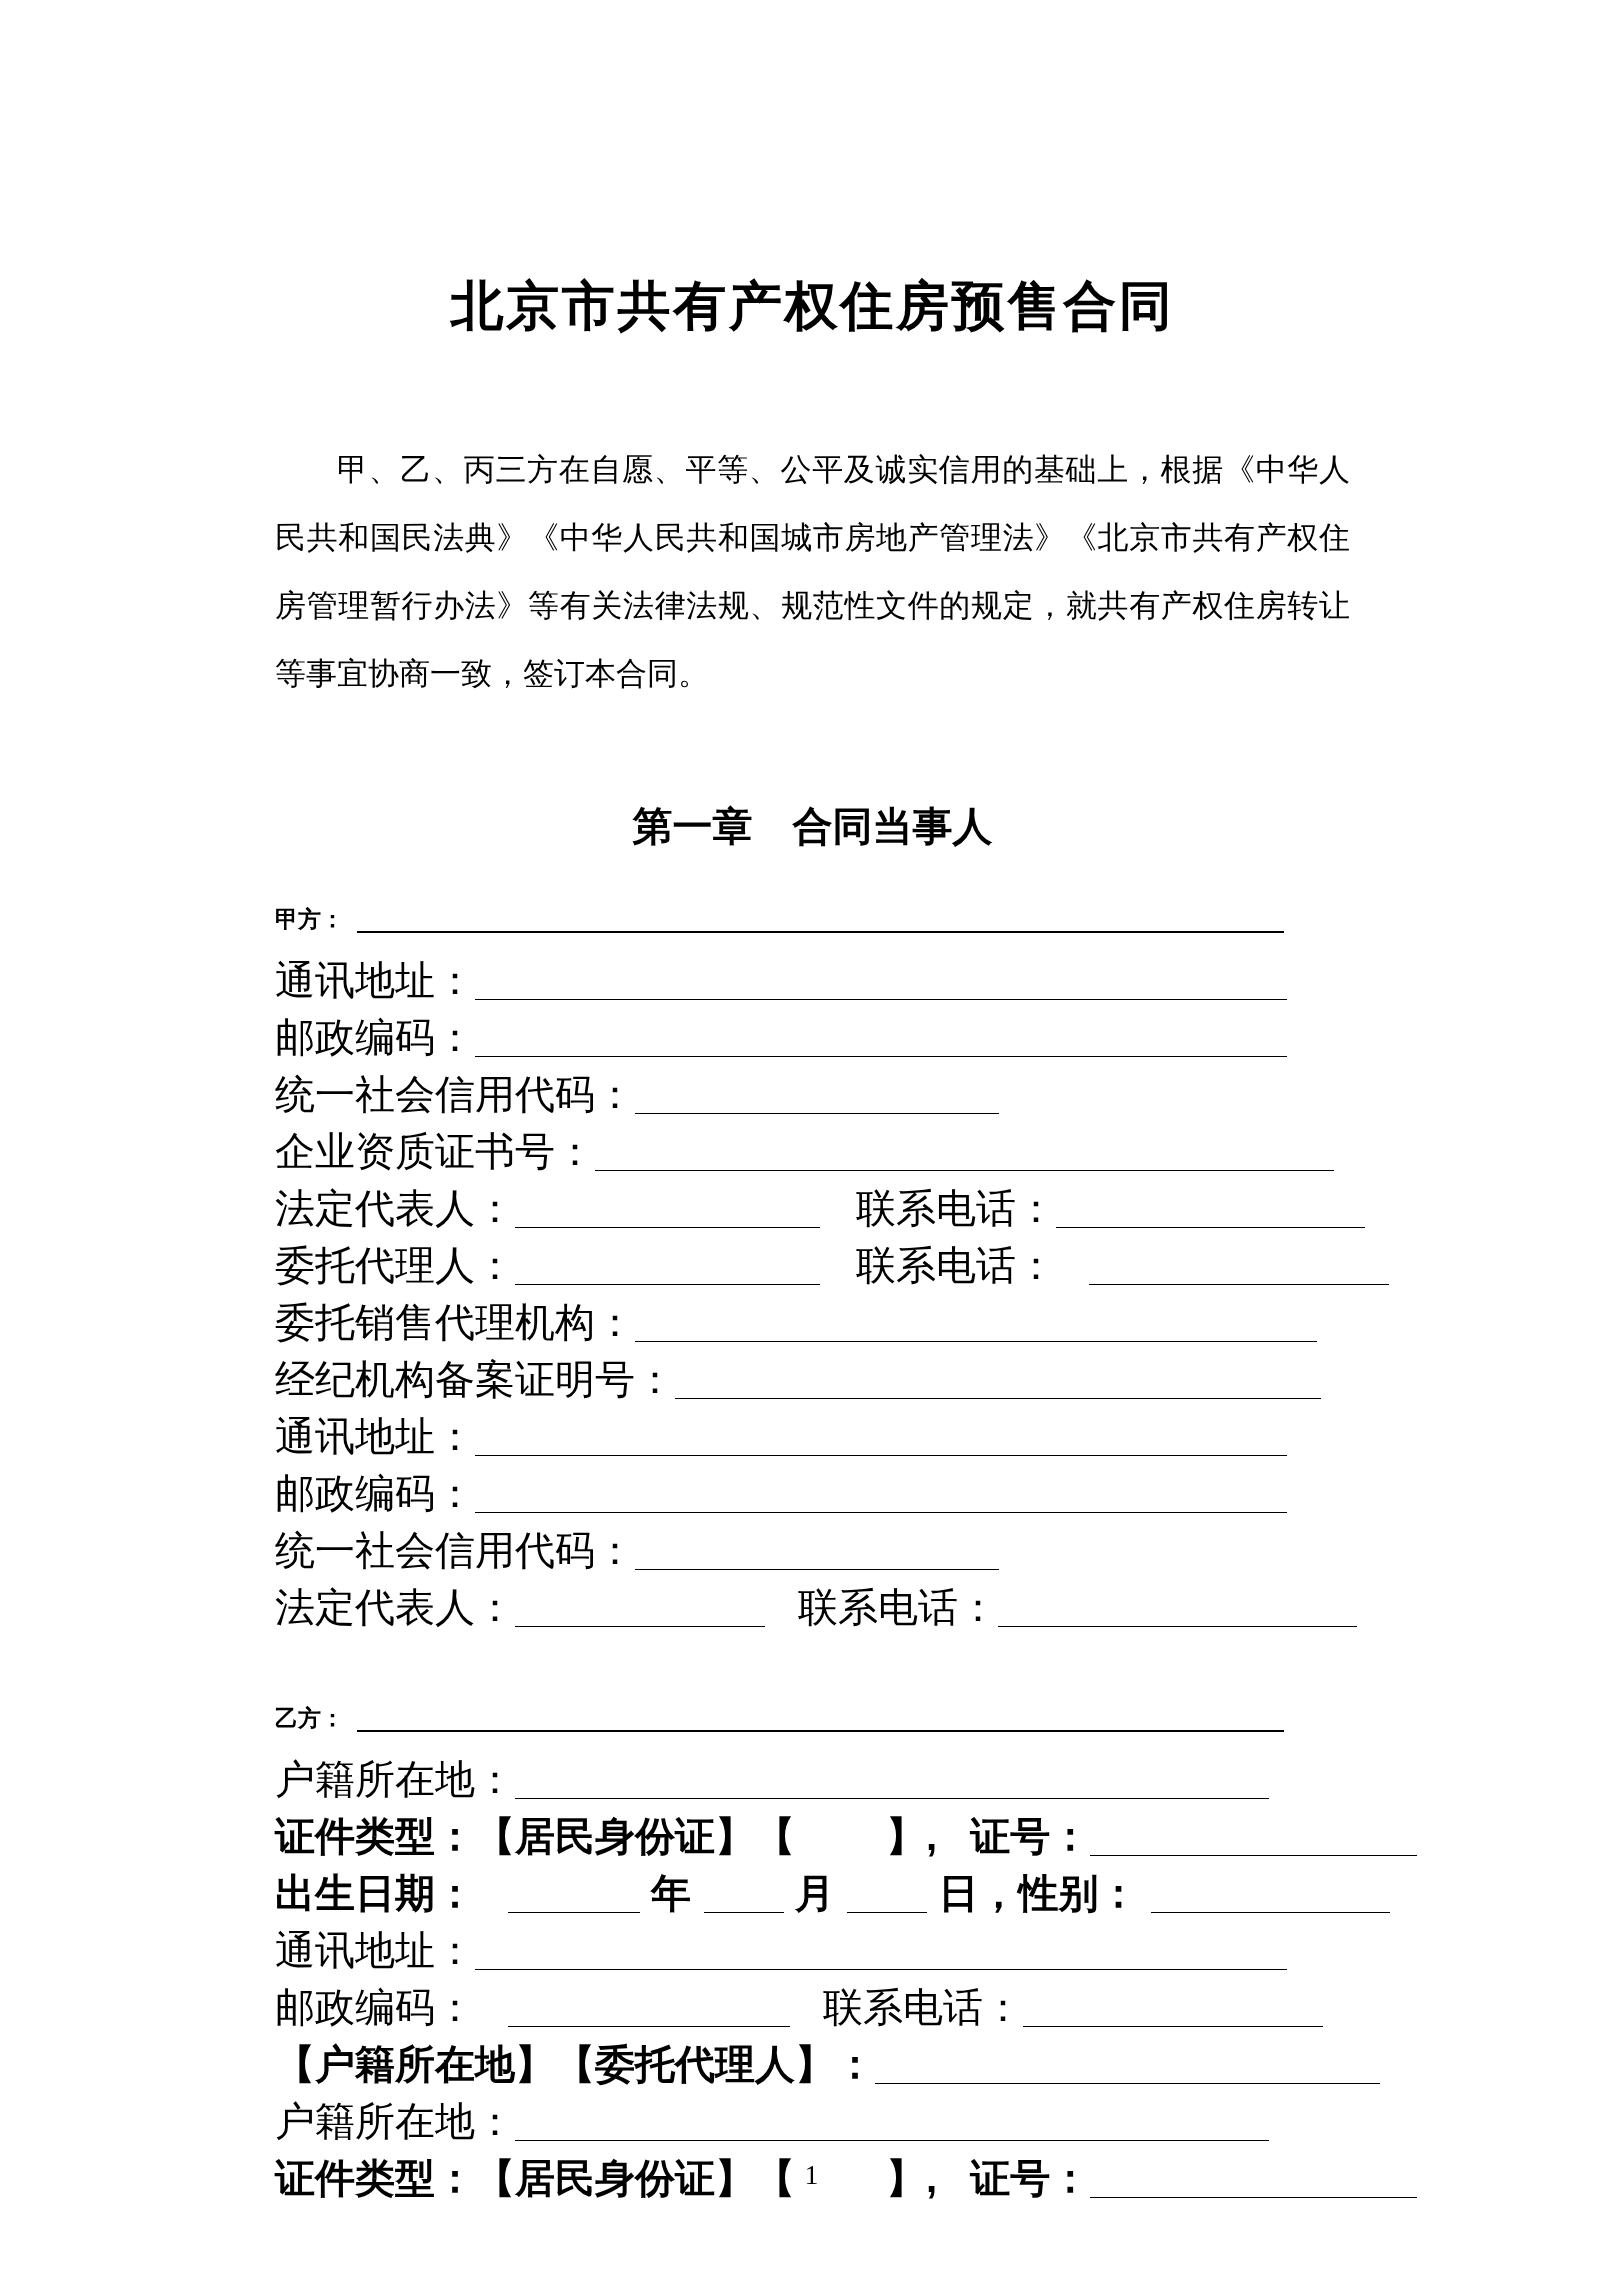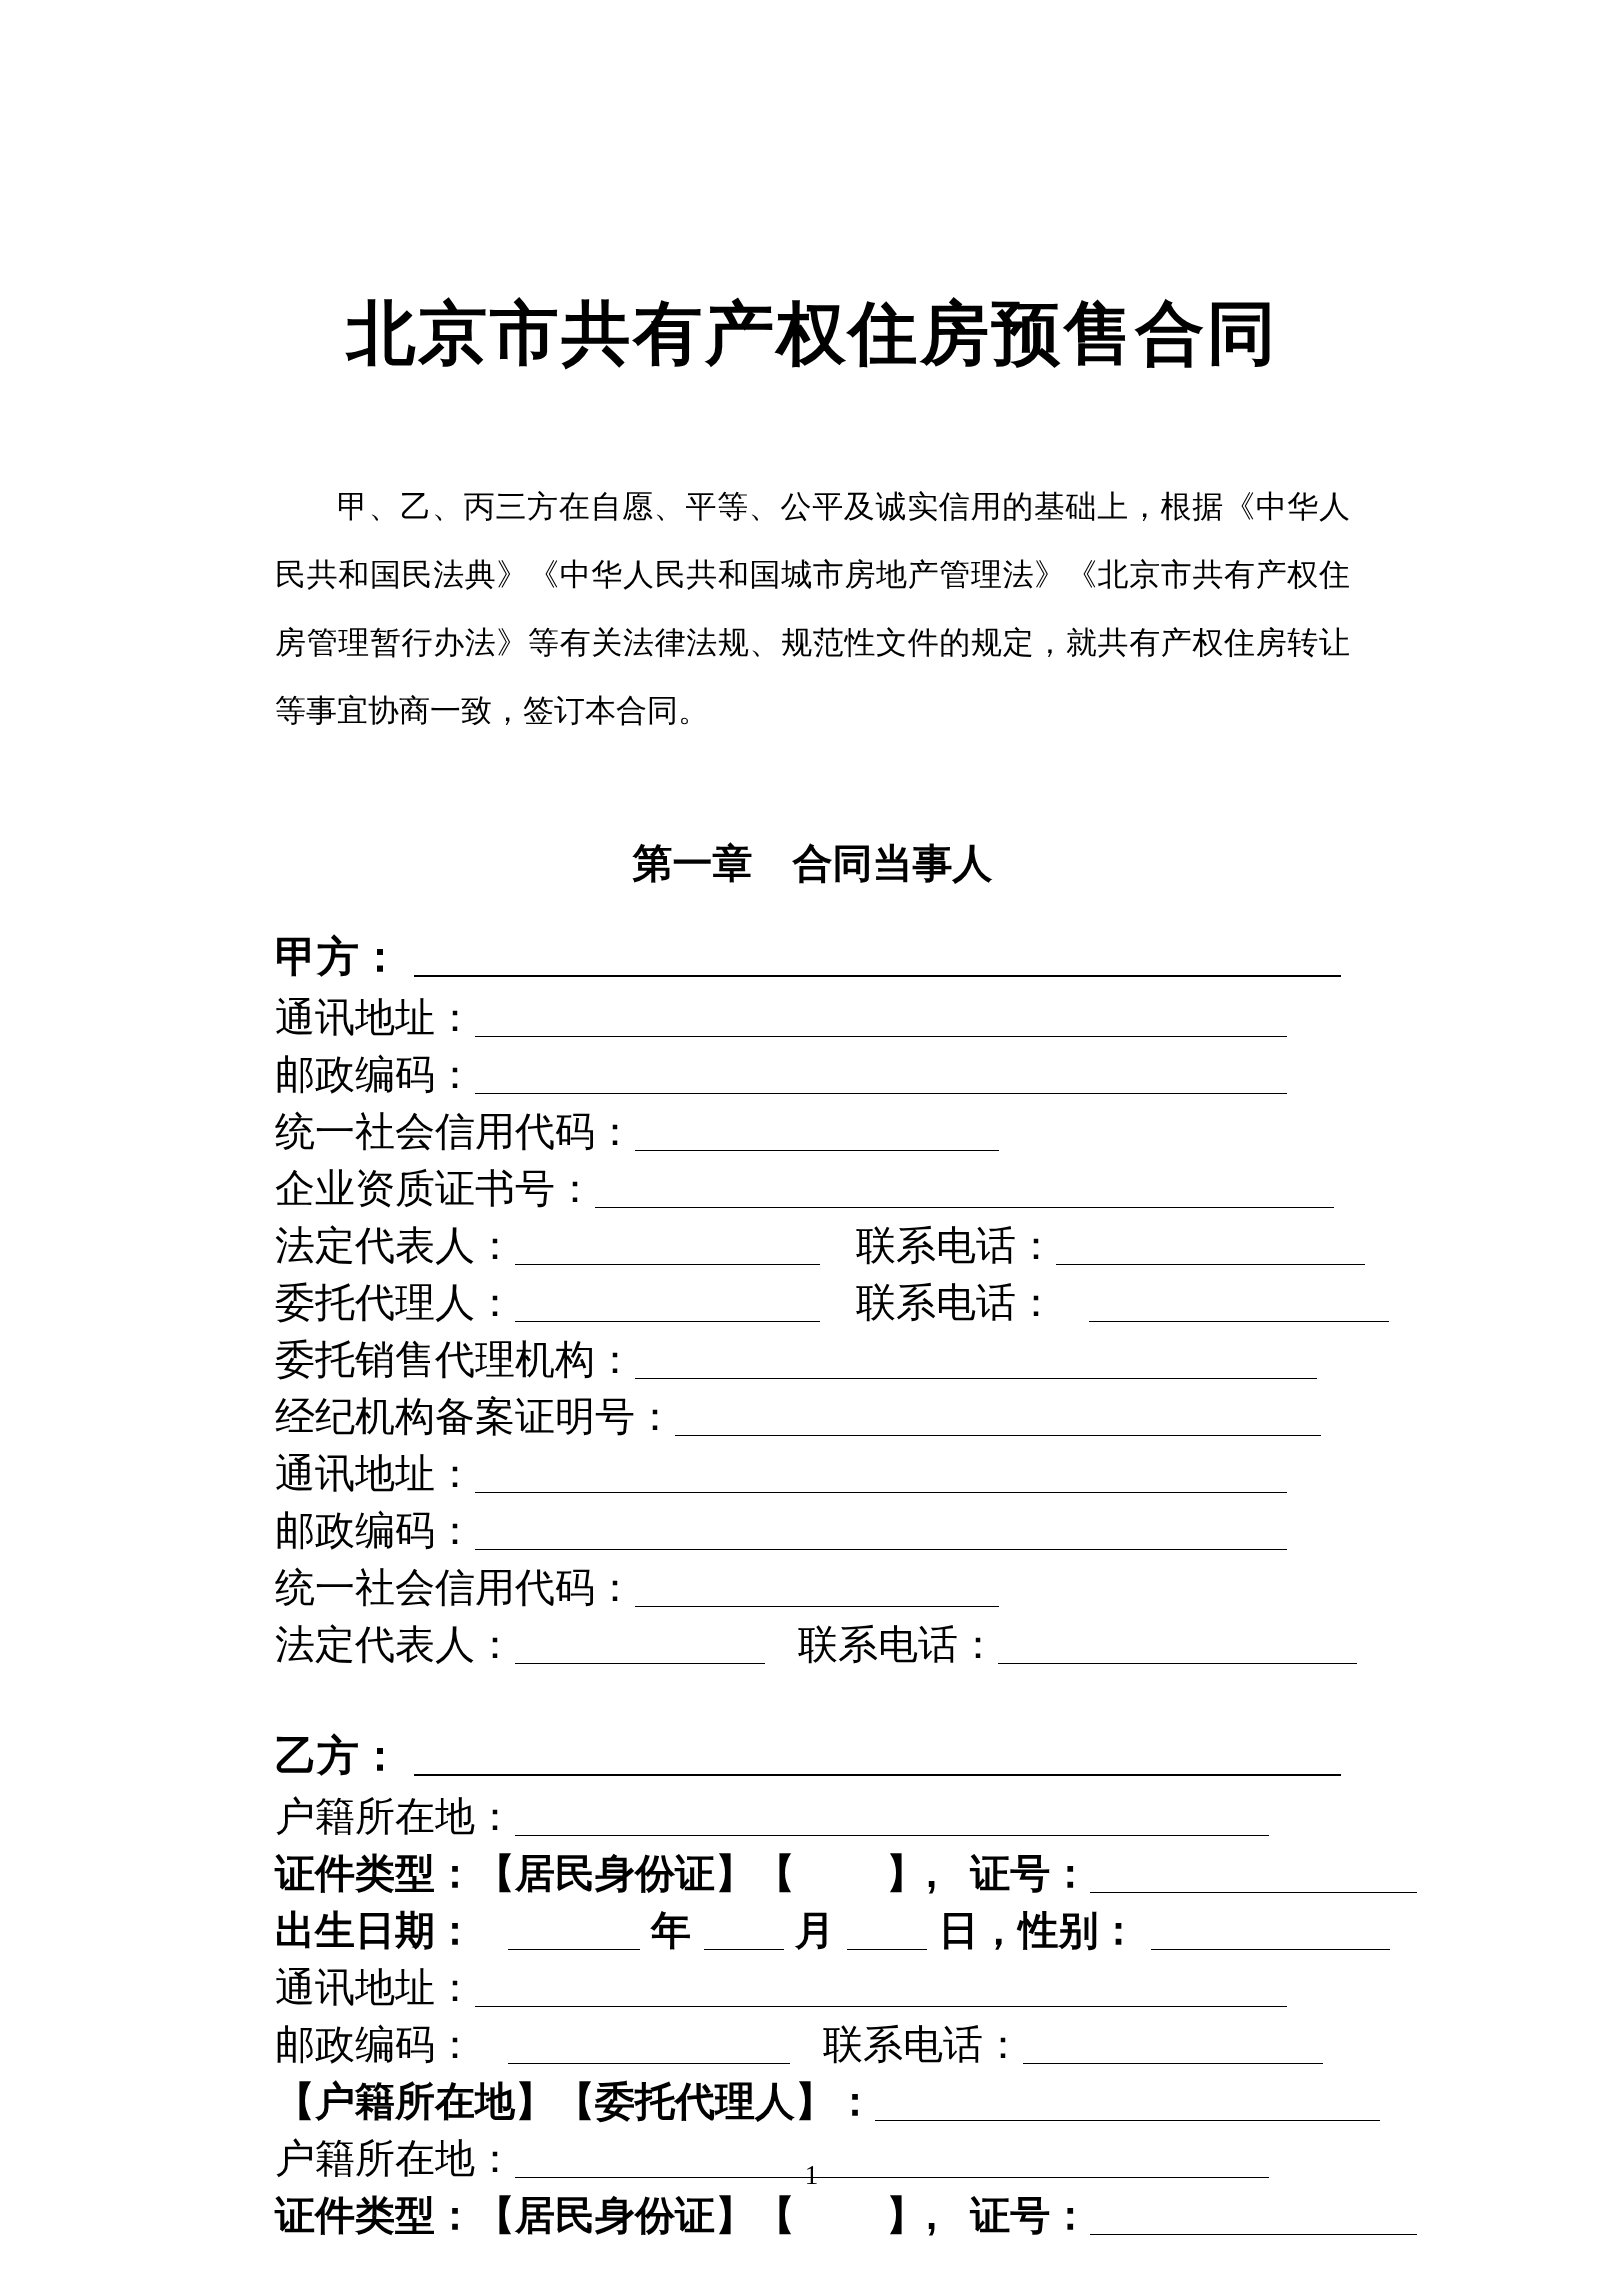--- a/index.html
+++ b/index.html
@@ -6,41 +6,41 @@
   html, body { margin: 0; padding: 0; }
   body {
     width: 1623px; height: 2294px;
     background: #ffffff; color: #000000;
     font-family: "Liberation Serif", "DejaVu Serif", serif;
     overflow: hidden; position: relative;
   }
   .content { padding: 271px 273px 0 275px; }
 
   .title {
-    margin: 17px; text-align: center;
-    font-size: 69px; font-weight: bold; letter-spacing: 2.7px;
+    margin: 0; text-align: center;
+    font-size: 53px; font-weight: bold; letter-spacing: 2.7px;
     font-family: "Liberation Sans", "DejaVu Sans", sans-serif;
   }
   .intro {
     margin: 93px 0 0 0;
     font-size: 31px; line-height: 68px;
     text-align: justify; text-indent: 2em;
   }
   .chapter {
     margin: 91px 0 0 0; text-align: center;
     font-size: 40px; font-weight: bold;
     font-family: Liberation Mono, monospace;
   }
   .form { margin-top: 33px; }
   .row { height: 57px; line-height: 57px; white-space: nowrap; font-size: 40px; }
   .row.bold {
     font-weight: bold;
     font-family: "Liberation Sans", "DejaVu Sans", sans-serif;
   }
-  .name-row { font-size: 42px; height: 65px; line-height: 65px; }
+  .name-row { font-size: 23px; height: 65px; line-height: 65px; }
   .section-b { margin-top: 50px; }
 
   .blank {
     display: inline-block;
     border-bottom: 1.8px solid #000;
     height: 36px; vertical-align: -5.5px;
   }
   .name-row .blank { border-bottom-width: 2.7px; margin-left: 12.7px; }
   .sp { display: inline-block; width: 91px; }
   .ml40 { margin-left: 36px; }

